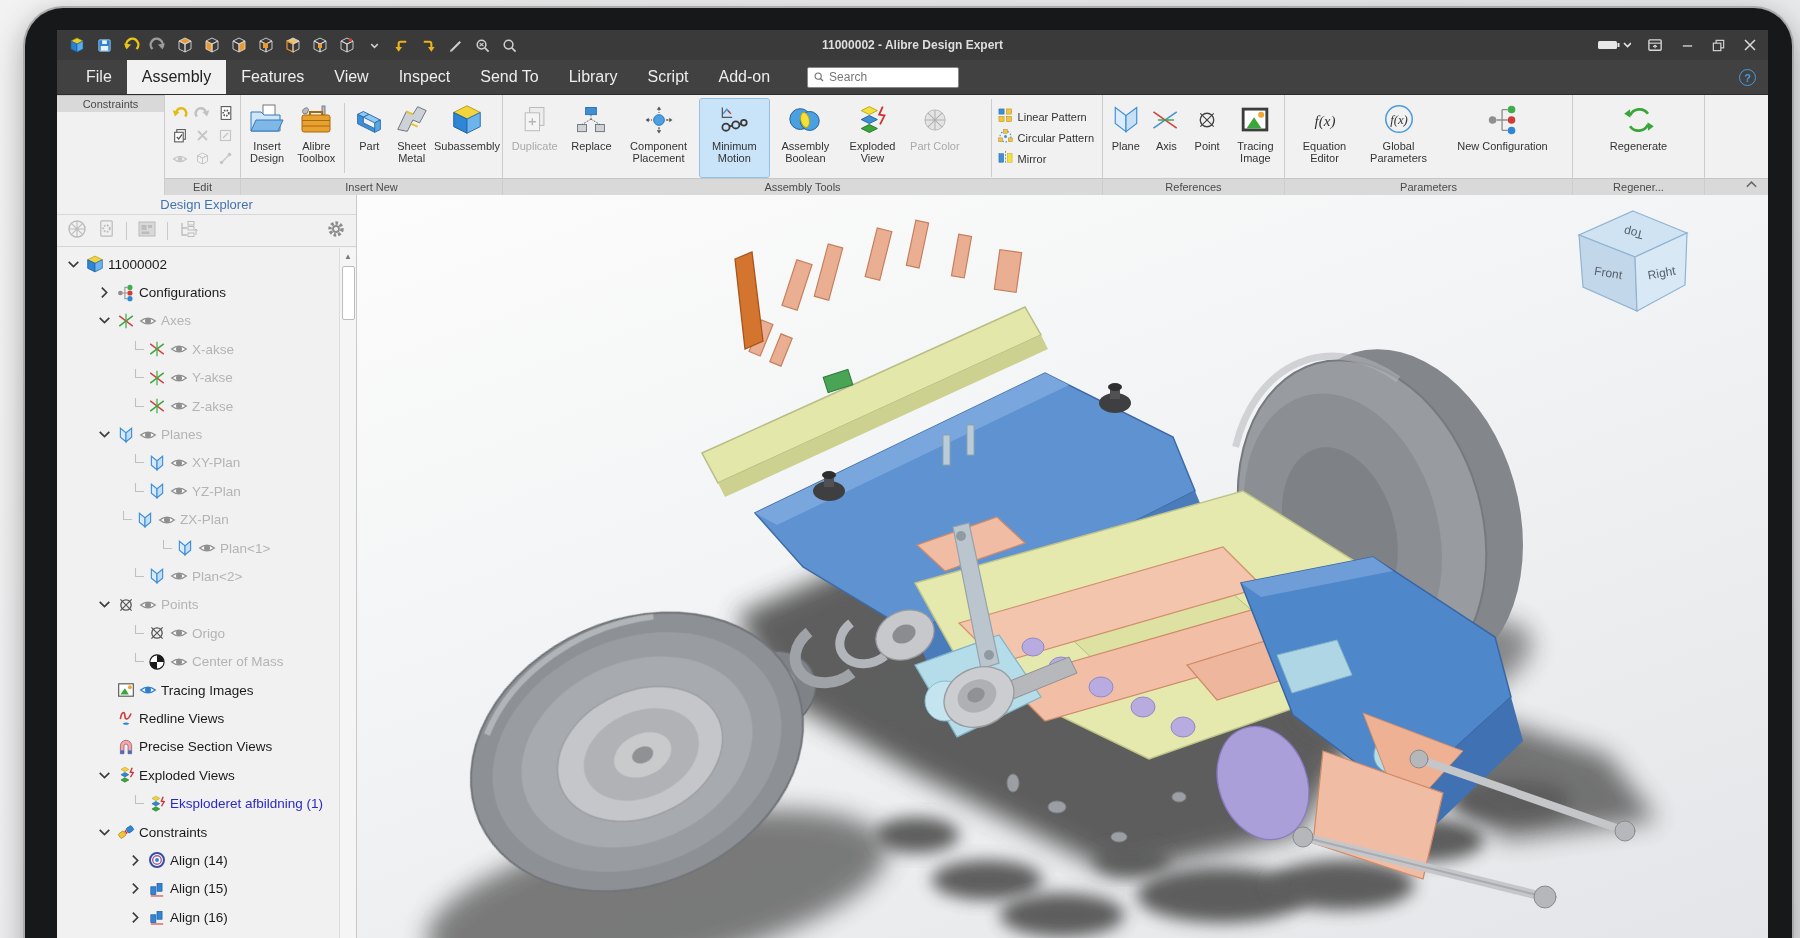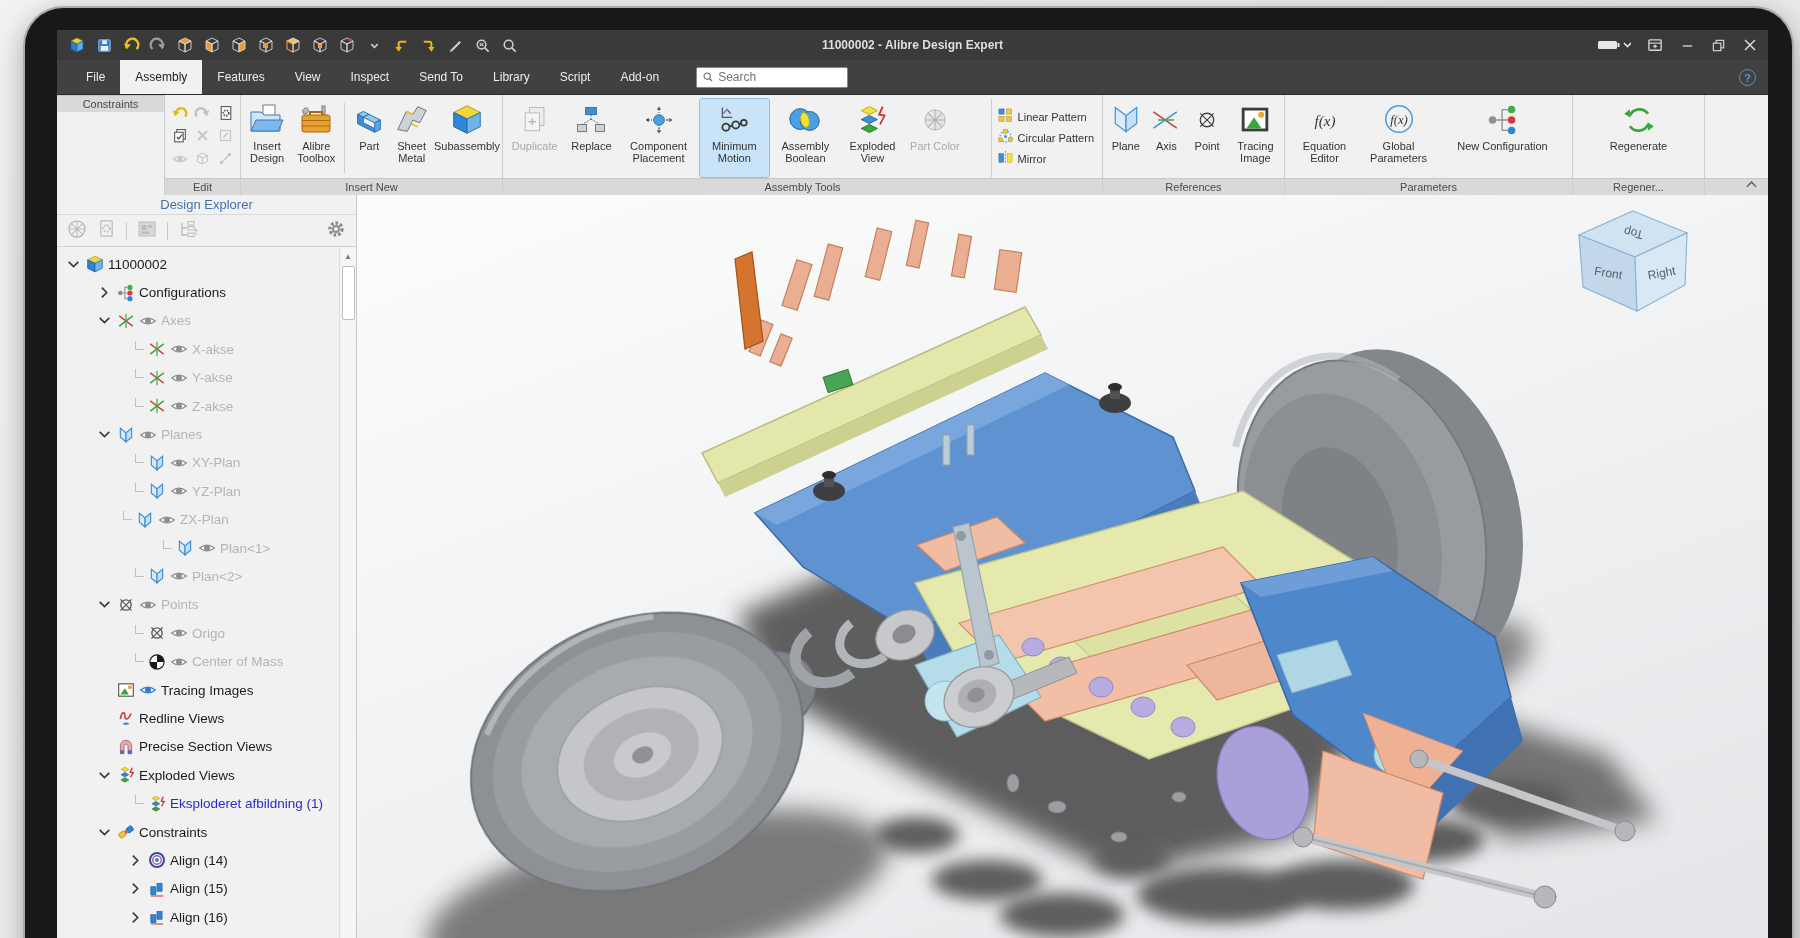--- a/index.html
+++ b/index.html
@@ -13,21 +13,21 @@
   
   .titlebar { position:relative; height:30px; background:#3a3a3a; display:flex; align-items:center; padding:0 10px;font-weight:bold; }
   .qat { display:flex; align-items:center; gap:7px; }
   .qat .qbtn { width:20px; height:20px; display:flex; align-items:center; justify-content:center; }
   .title { position:absolute; left:0; right:0; text-align:center; color:#dedede; font-size:12px; pointer-events:none; }
   .winctl { margin-left:auto; display:flex; align-items:center; gap:16px; z-index:2; }
   .winctl .wbtn { display:flex; align-items:center; justify-content:center; height:20px; }
 
   
   .menubar { height:35px; background:#414141; display:flex; align-items:stretch; padding-left:14px; border-bottom:1px solid #2c2c2c; position:relative; }
-  .mitem { color:#ededed; font-size:12px; padding:0 15px; display:flex; align-items:center; cursor:default; }
+  .mitem { color:#ededed; font-size:16px; padding:0 15px; display:flex; align-items:center; cursor:default; }
   .mitem.active { background:#f1f1f1; color:#222; }
   .searchbox { align-self:center; margin-left:22px; width:152px; height:21px; background:#fff; border:1px solid #888; border-radius:2px; display:flex; align-items:center; padding:0 5px; gap:4px; }
   .searchbox input { border:none; outline:none; width:120px; font-size:12px; color:#333; font-family:"Liberation Sans",sans-serif; }
   .helpbtn { position:absolute; right:12px; top:9px; width:17px; height:17px; border:1.6px solid #4a9ade; border-radius:50%; color:#4a9ade; font-size:11px; font-weight:bold; display:flex; align-items:center; justify-content:center; }
 
   
   .ribbon { height:100px; background:#f1f1f1; display:flex; align-items:stretch; }
   .rgroup { display:flex; flex-direction:column; border-right:1px solid #cdcdcd; }
   .rbtns { height:83px; display:flex; align-items:center; justify-content:center; padding:2px 2px 0 2px; gap:1px; }
   .rbtn { height:78px; display:flex; flex-direction:column; align-items:center; justify-content:flex-start; padding:3px 2px; border-radius:2px; }

